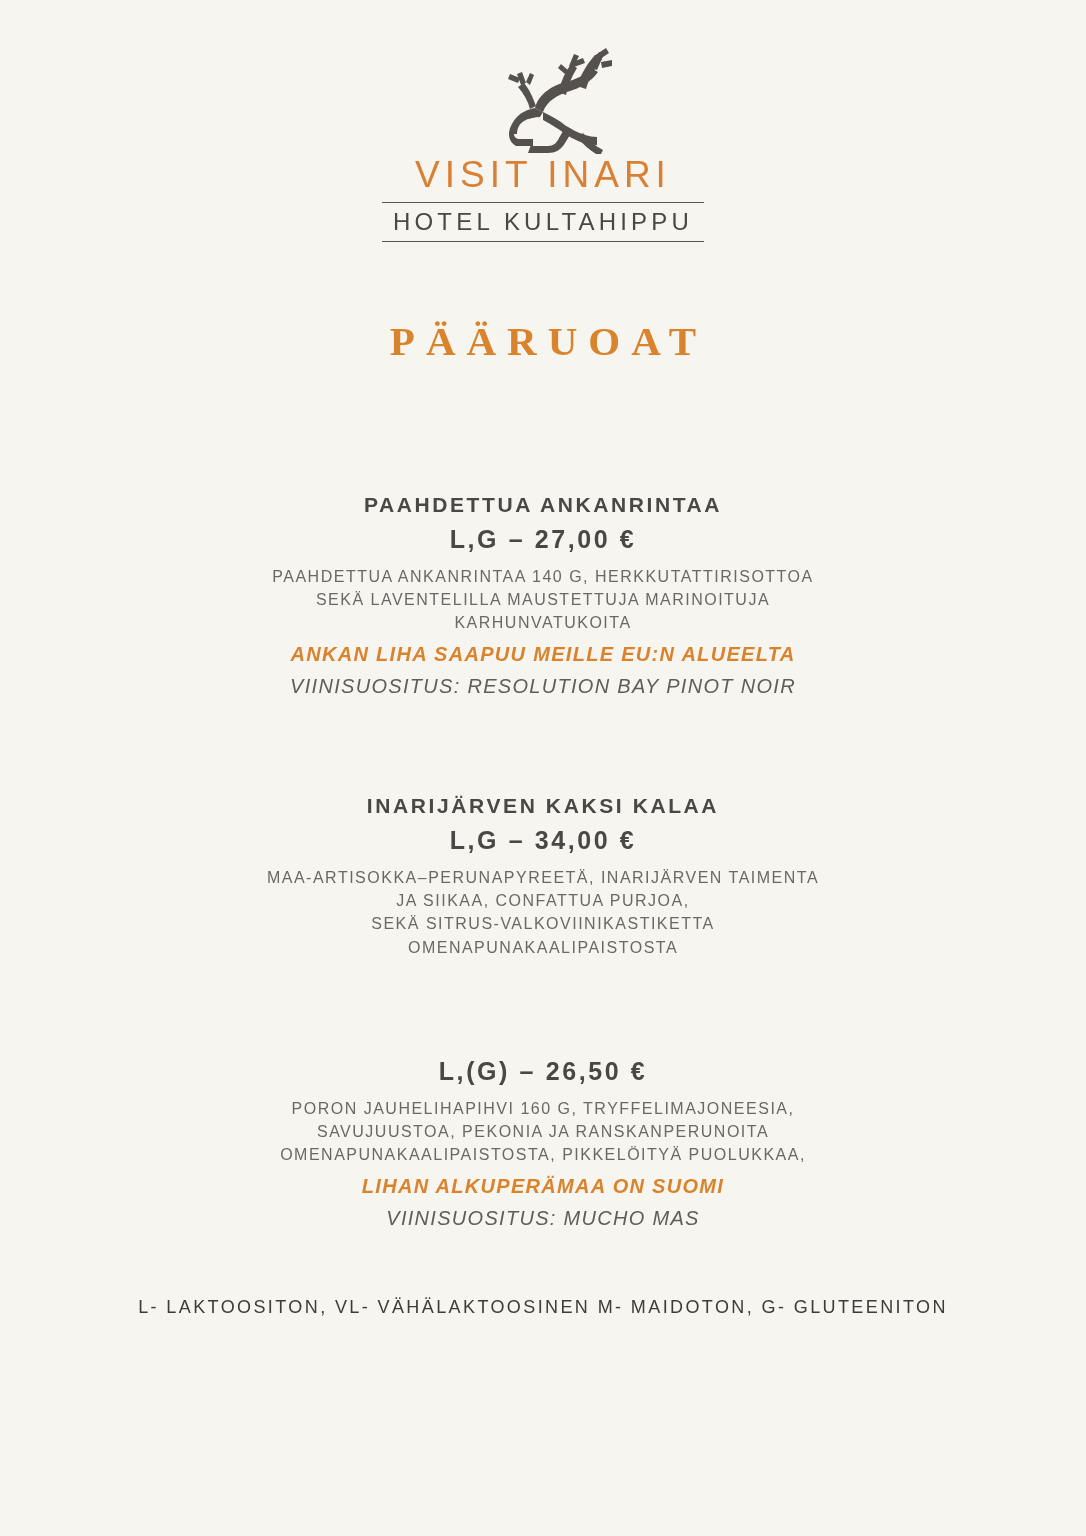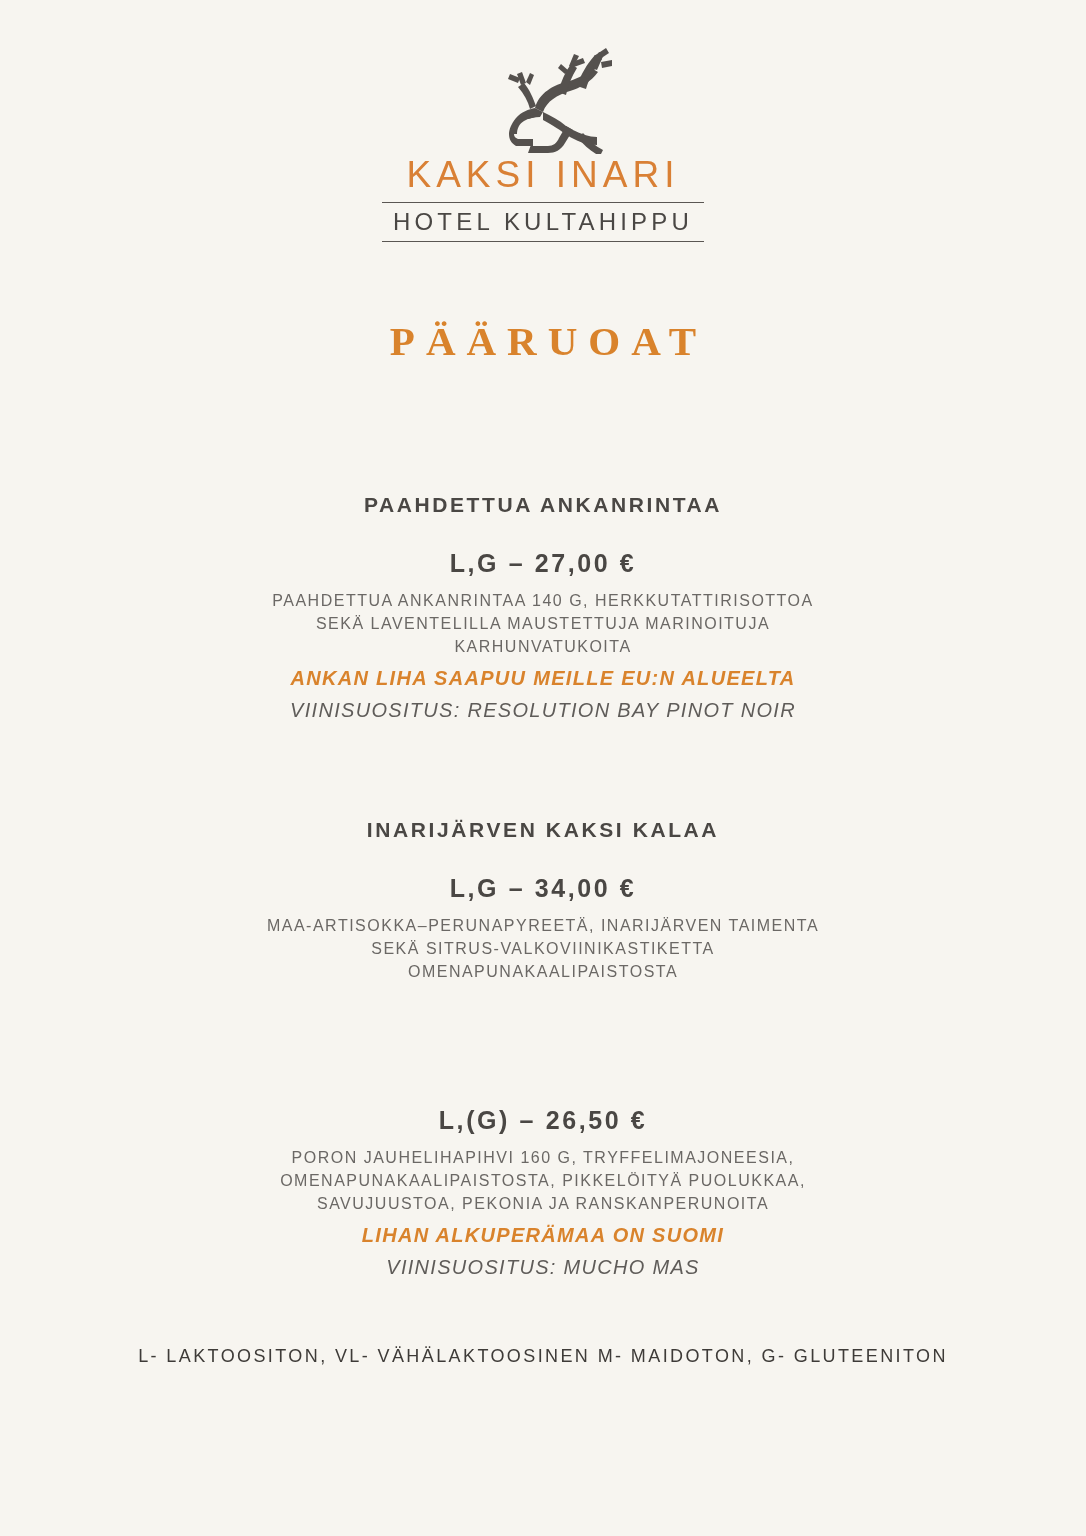--- a/index.html
+++ b/index.html
@@ -113,21 +113,21 @@
     text-align: center;
   }
 
   .dish-price {
     font-family: "Liberation Sans", sans-serif;
     font-size: 25px;
     font-weight: 700;
     letter-spacing: 2.6px;
     color: #4a4744;
     line-height: 1.32;
-    margin-top: 28px;
+    margin-top: 4px;
     text-align: right;
   }
 
   .dish-desc {
     font-family: "Liberation Sans", sans-serif;
     font-size: 16px;
     font-weight: 400;
     letter-spacing: 1.5px;
     color: #6b6865;
     line-height: 1.45;
@@ -209,21 +209,21 @@
         <path d="M36 88 C 36 93, 38 97, 43 100 L 60 100 L 60 93 L 45 93 C 42 92, 41 90, 41 88 Z"></path>
 
         <path d="M60 93 L60 100 L75 100 C 80 100, 84 97, 86 92 L 93 80 L 100 84 L 92 97 C 88 104, 82 107, 75 107 L 55 107 Z"></path>
 
         <path d="M70 66 C 78 70, 86 74, 93 80 L 100 84 C 108 88, 116 91, 124 91 L 124 99 C 113 99, 103 95, 94 89 C 88 85, 80 79, 70 74 Z"></path>
 
         <path d="M110 87 C 116 94, 122 100, 130 104 L 127 110 C 118 106, 111 99, 105 92 Z"></path>
       </g>
     </svg>
 
-    <div class="logo-wordmark">KAKSI INARI</div>
+    <div class="logo-wordmark">VISIT INARI</div>
     <div class="logo-rule-top"></div>
     <div class="logo-sub">HOTEL KULTAHIPPU</div>
     <div class="logo-rule-bot"></div>
   </div>
 
   <h1 class="page-title">PÄÄRUOAT</h1>
 
   <div class="menu">
 
     <div class="dish">
@@ -236,31 +236,32 @@
       </div>
       <div class="dish-origin">ANKAN LIHA SAAPUU MEILLE EU:N ALUEELTA</div>
       <div class="dish-wine">VIINISUOSITUS: RESOLUTION BAY PINOT NOIR</div>
     </div>
 
     <div class="dish">
       <div class="dish-name">INARIJÄRVEN KAKSI KALAA</div>
       <div class="dish-price">L,G – 34,00 €</div>
       <div class="dish-desc">
         <span class="dline">MAA-ARTISOKKA–PERUNAPYREETÄ, INARIJÄRVEN TAIMENTA</span>
+        <span class="dline">JA SIIKAA, CONFATTUA PURJOA,</span>
         <span class="dline">SEKÄ SITRUS-VALKOVIINIKASTIKETTA</span>
         <span class="dline">OMENAPUNAKAALIPAISTOSTA</span>
       </div>
     </div>
 
     <div class="dish">
       <div class="dish-price">L,(G) – 26,50 €</div>
       <div class="dish-desc">
         <span class="dline">PORON JAUHELIHAPIHVI 160 G, TRYFFELIMAJONEESIA,</span>
+        <span class="dline">SAVUJUUSTOA, PEKONIA JA RANSKANPERUNOITA</span>
         <span class="dline">OMENAPUNAKAALIPAISTOSTA, PIKKELÖITYÄ PUOLUKKAA,</span>
-        <span class="dline">SAVUJUUSTOA, PEKONIA JA RANSKANPERUNOITA</span>
       </div>
       <div class="dish-origin">LIHAN ALKUPERÄMAA ON SUOMI</div>
       <div class="dish-wine">VIINISUOSITUS: MUCHO MAS</div>
     </div>
 
   </div>
 
   <div class="legend">L- LAKTOOSITON, VL- VÄHÄLAKTOOSINEN M- MAIDOTON, G- GLUTEENITON</div>
 
 </div>

